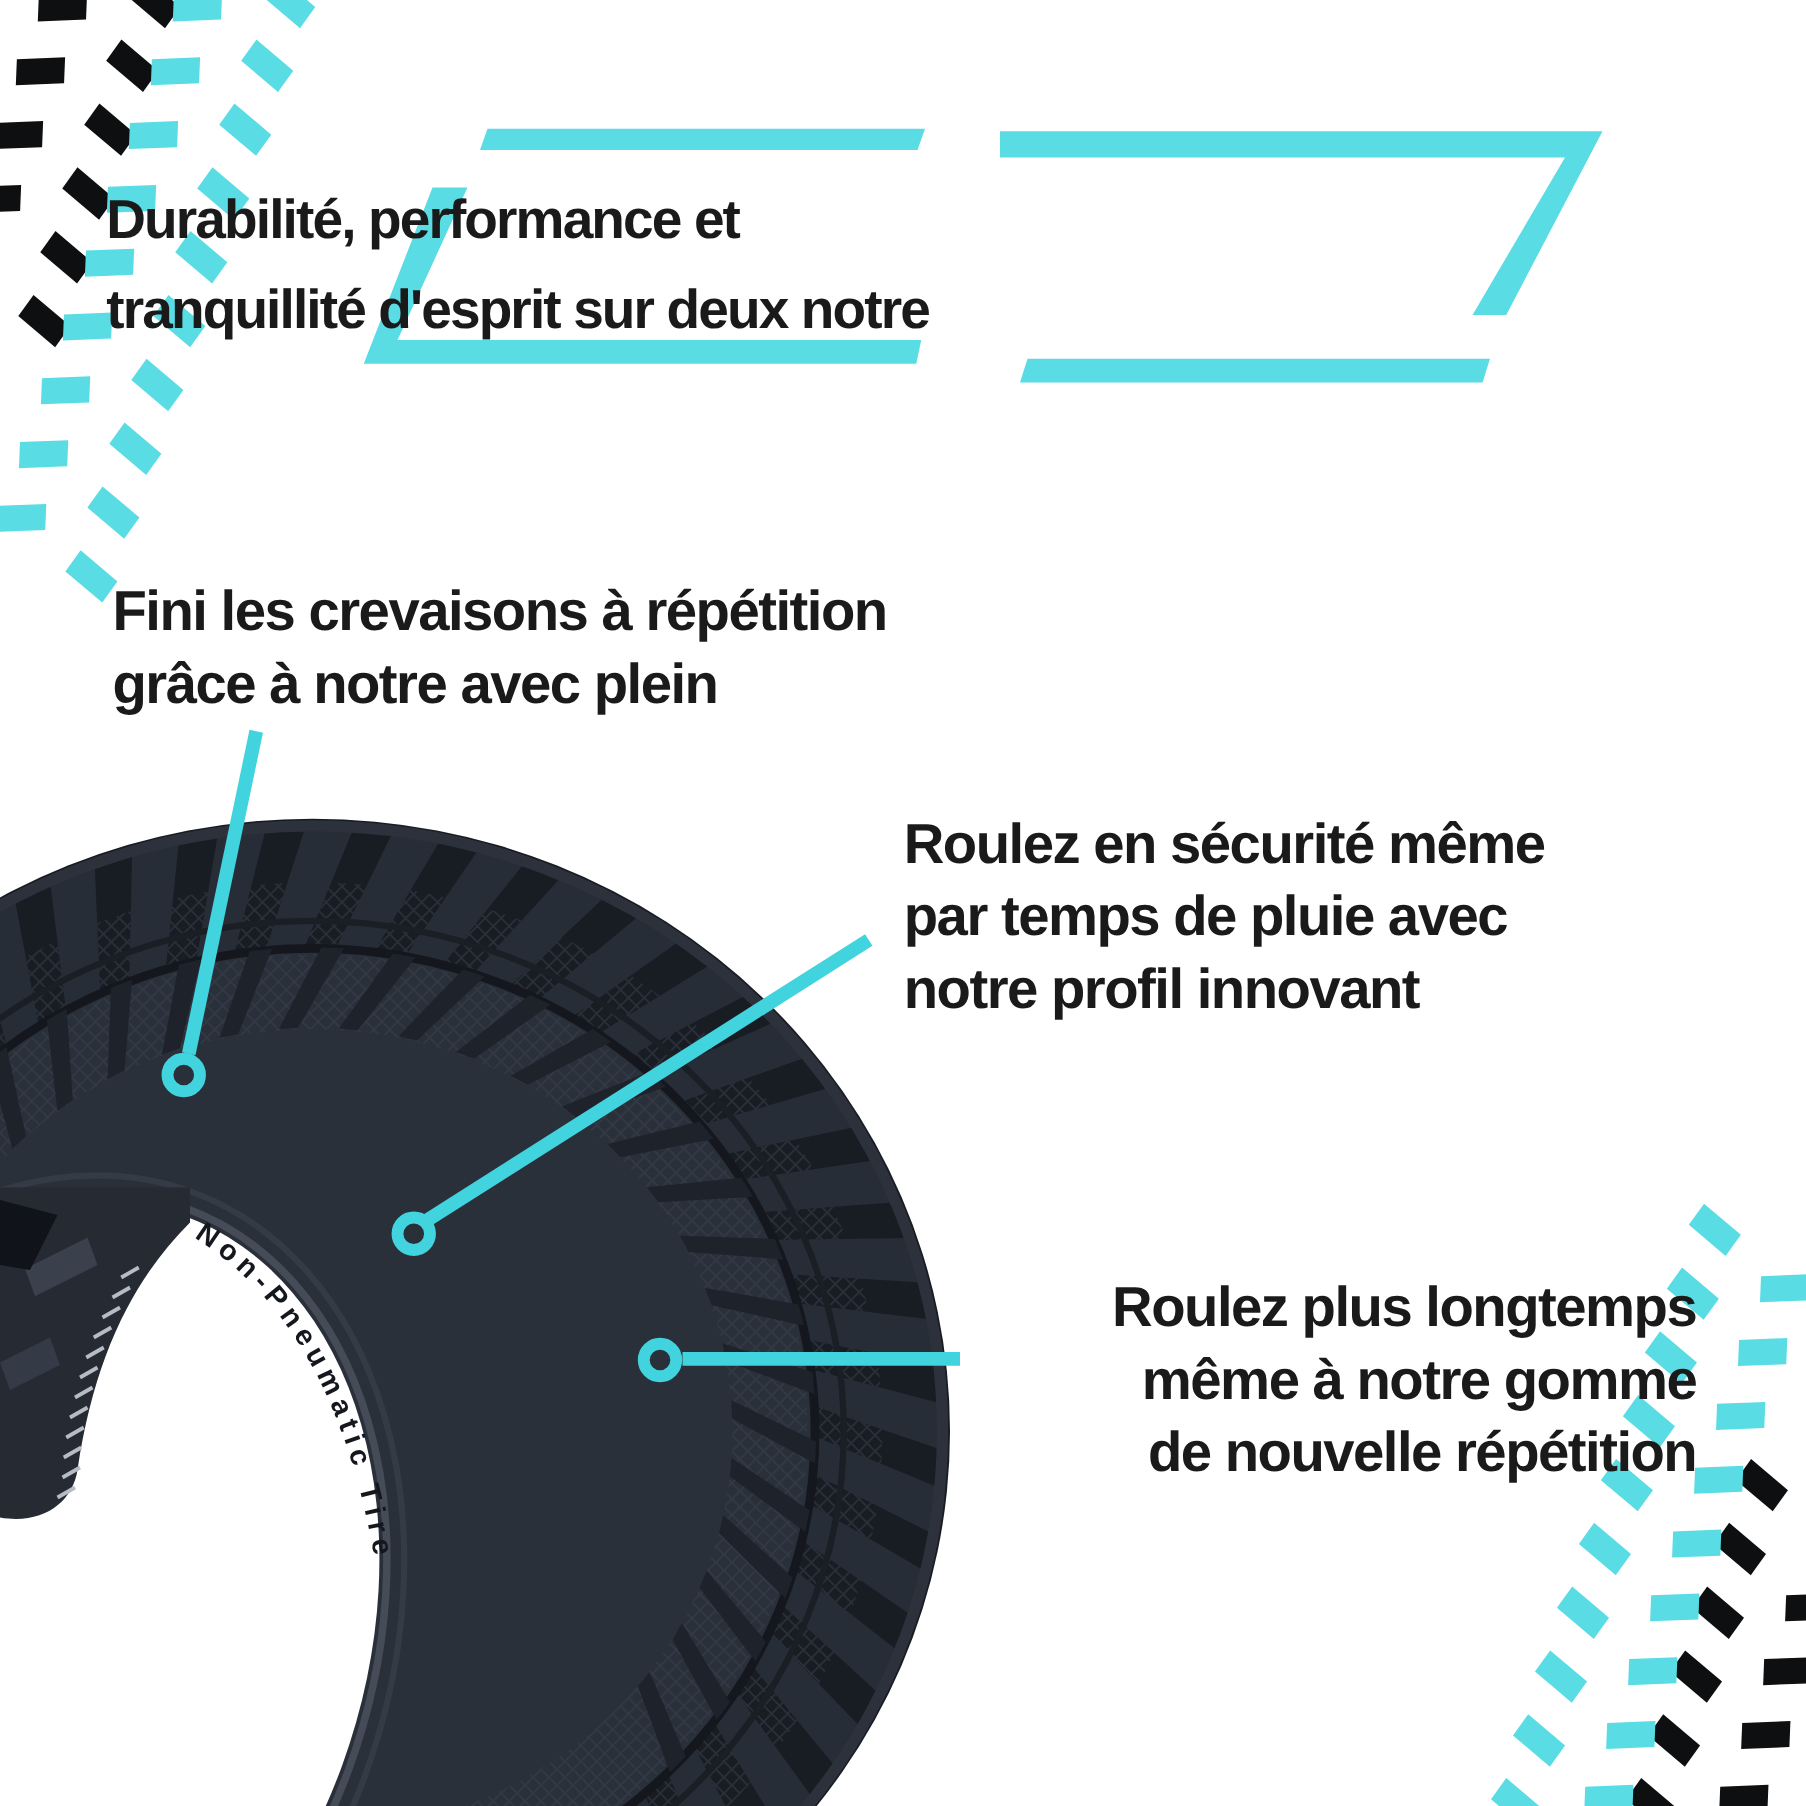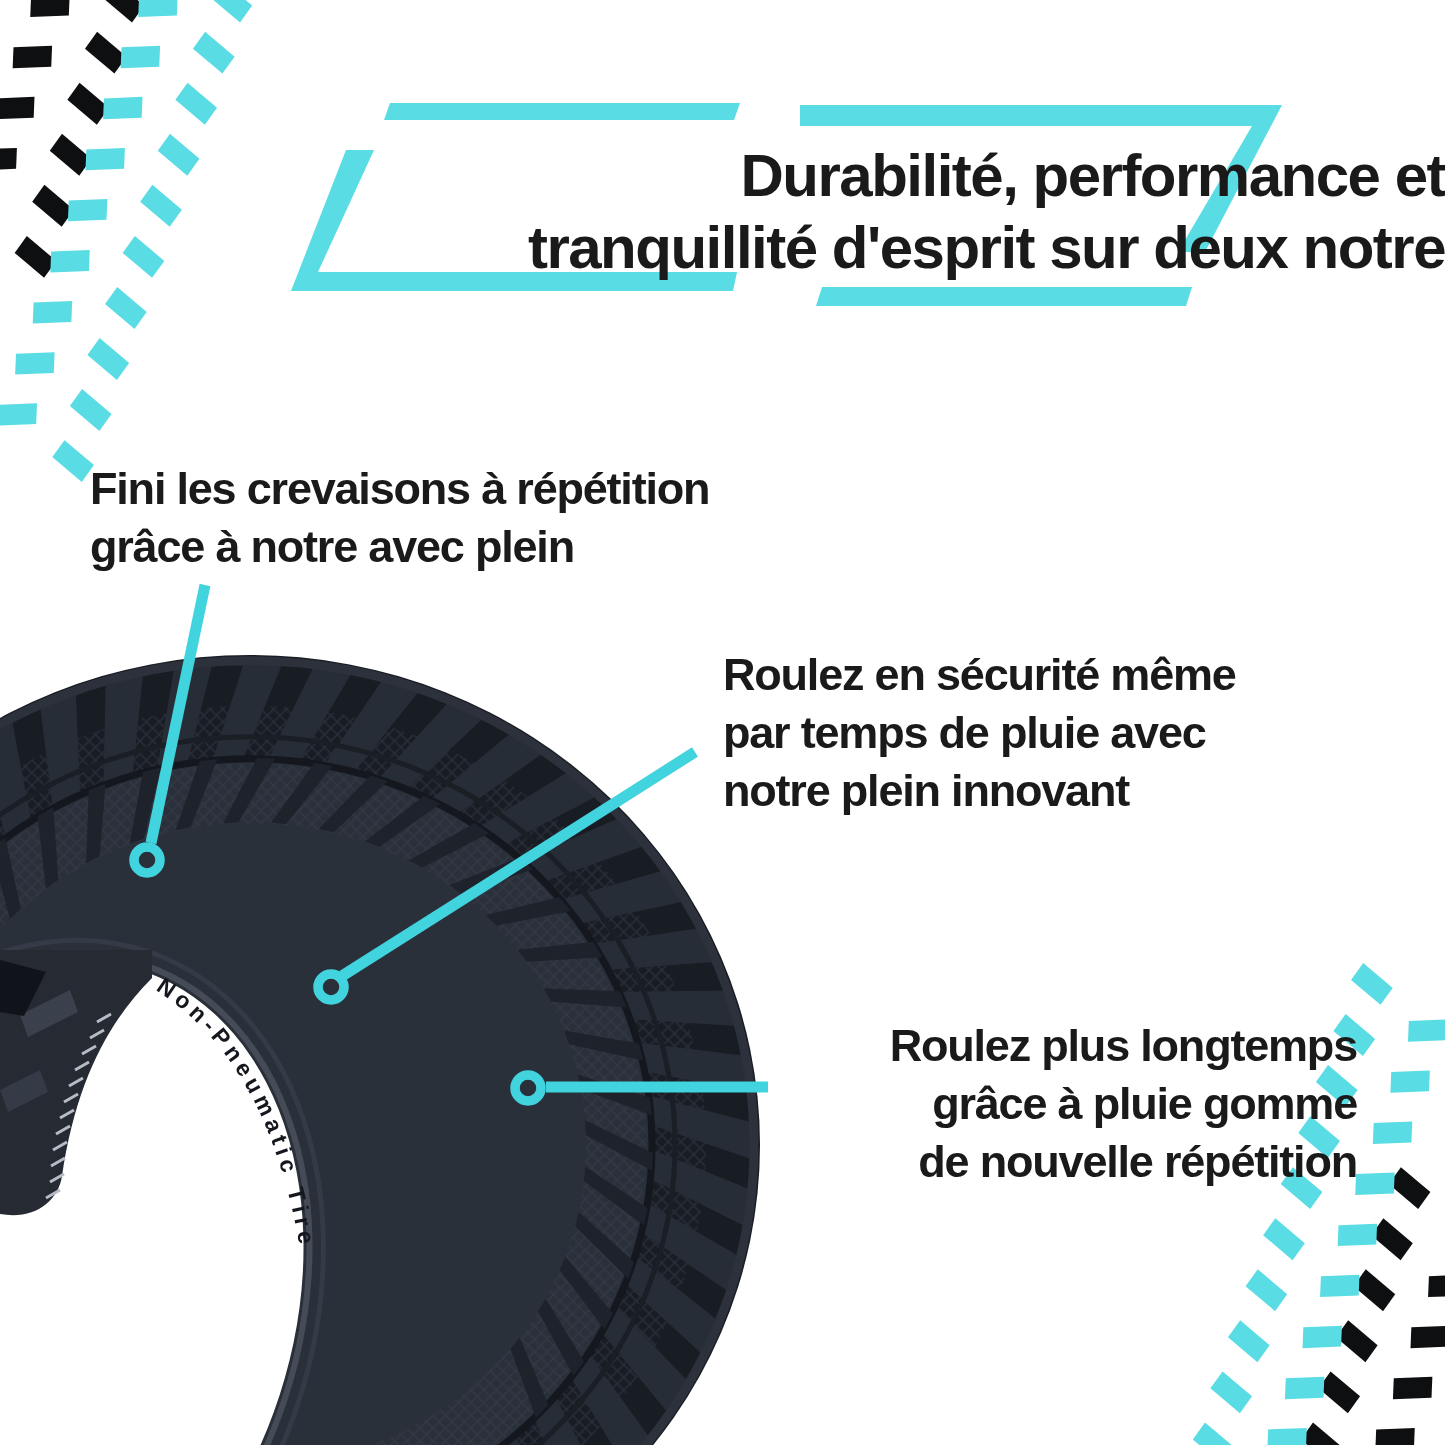--- a/index.html
+++ b/index.html
@@ -9,22 +9,22 @@
     font-family:"Liberation Sans","DejaVu Sans",sans-serif;
   }
   .stage *{box-sizing:border-box;}
   svg{display:block;}
   .abs{position:absolute;}
   .deco-corner{width:430px;height:610px;pointer-events:none;}
   #deco-tl{left:0;top:0;}
   #deco-br{right:0;bottom:0;transform:rotate(180deg);}
   #title-accents{left:0;top:0;width:1445px;height:330px;pointer-events:none;}
   .title{
-    left:85px;top:140px;width:1360px;text-align:right;
-    font-weight:700;font-size:60px;line-height:72px;letter-spacing:-1.5px;
+    left:85px;top:140px;width:1360px;text-align:left;
+    font-weight:700;font-size:44px;line-height:72px;letter-spacing:-1.5px;
     color:var(--ink,#1a1a1a);z-index:3;
   }
   .callout{
     font-weight:700;font-size:45px;line-height:58px;letter-spacing:-1.2px;
     color:var(--ink,#1a1a1a);z-index:4;
   }
   #callout-1{left:90px;top:460px;}
   #callout-2{left:723px;top:646px;}
   #callout-3{left:757px;top:1017px;width:600px;text-align:right;}
   #tire{left:0;top:620px;width:800px;height:825px;z-index:1;pointer-events:none;}
@@ -211,25 +211,25 @@
       <text font-size="23" letter-spacing="5" fill="#14171d" font-weight="bold"><textPath href="#rimPath">Non-Pneumatic Tire</textPath></text>
     </svg>
 
   <div class="abs callout" id="callout-1">
     <div>Fini les crevaisons à répétition</div>
     <div>grâce à notre avec plein</div>
   </div>
   <div class="abs callout" id="callout-2">
     <div>Roulez en sécurité même</div>
     <div>par temps de pluie avec</div>
-    <div>notre plein innovant</div>
+    <div>notre profil innovant</div>
   </div>
   <div class="abs callout" id="callout-3">
     <div>Roulez plus longtemps</div>
-    <div>grâce à pluie gomme</div>
+    <div>même à notre gomme</div>
     <div>de nouvelle répétition</div>
   </div>
 
   <svg id="connectors" class="abs" viewBox="0 0 1445 1445">
     <line x1="205" y1="585" x2="151" y2="843" stroke="var(--accent)" stroke-width="11"></line>
     <line x1="695" y1="752" x2="342" y2="976" stroke="var(--accent)" stroke-width="11"></line>
     <line x1="768" y1="1087" x2="546" y2="1087" stroke="var(--accent)" stroke-width="11"></line>
     <circle cx="147" cy="860" r="13" fill="none" stroke="var(--accent)" stroke-width="9.5"></circle>
     <circle cx="331" cy="987" r="13" fill="none" stroke="var(--accent)" stroke-width="9.5"></circle>
     <circle cx="528" cy="1088" r="13" fill="none" stroke="var(--accent)" stroke-width="9.5"></circle>

